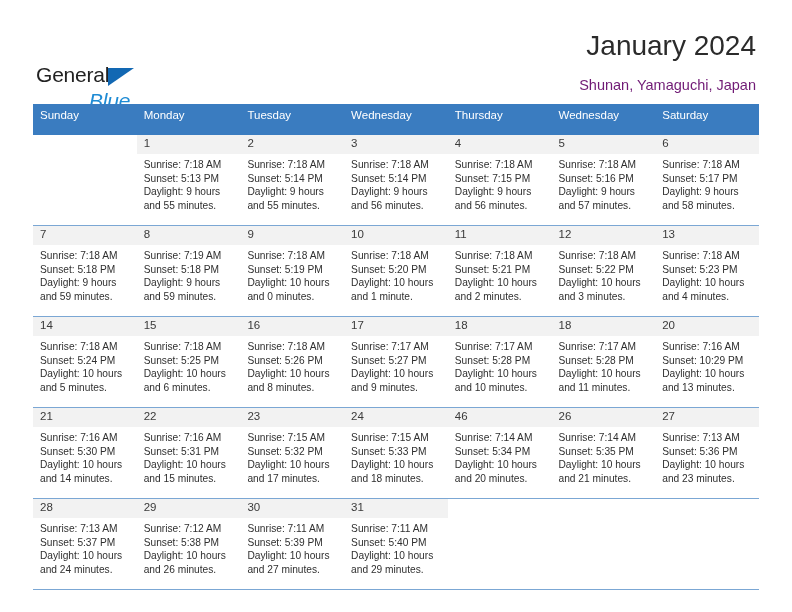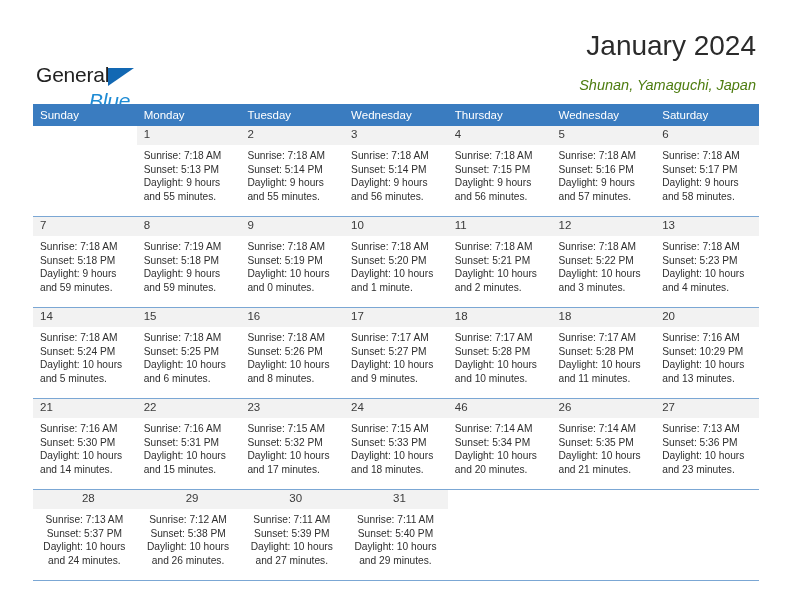--- a/index.html
+++ b/index.html
@@ -65,55 +65,54 @@
     color: #2b2b2b;
     text-align: right;
     white-space: nowrap;
     margin-left: 28px;
   }
   .subtitle {
     position: absolute;
     right: 36px;
     top: 77px;
     font-size: 14.5px;
-    color: #4d7c0f;
+    color: #701a75;
     text-align: right;
     white-space: nowrap;
-    font-style: italic;
   }
 
   
   .calendar {
     position: absolute;
     left: 33px;
     top: 104px;
     width: 726px;
     border-collapse: collapse;
     table-layout: fixed;
   }
   .calendar col { width: 103.71px; }
 
   thead th {
     background: #3a7cc0;
     color: #ffffff;
     font-size: 11.5px;
     font-weight: normal;
     text-align: left;
-    padding: 5px 0 5px 7px;
+    padding: 5px 0 14px 7px;
     height: 22px;
     vertical-align: middle;
   }
 
   tbody tr.week-row td {
     vertical-align: top;
     padding: 0;
     border-bottom: 1px solid #7ba7d4;
     height: 90px;
   }
-  tbody tr.week-row:last-child td { border-bottom: 1px solid #7ba7d4; text-align: center; }
+  tbody tr.week-row:last-child td { border-bottom: 1px solid #7ba7d4; }
 
   .cell { position: relative; height: 90px; }
   .cell.filled .daynum-band {
     background: #f2f2f2;
   }
   .daynum-band {
     height: 19px;
     padding: 2px 0 0 7px;
     font-size: 11.5px;
     color: #3a3a3a;

